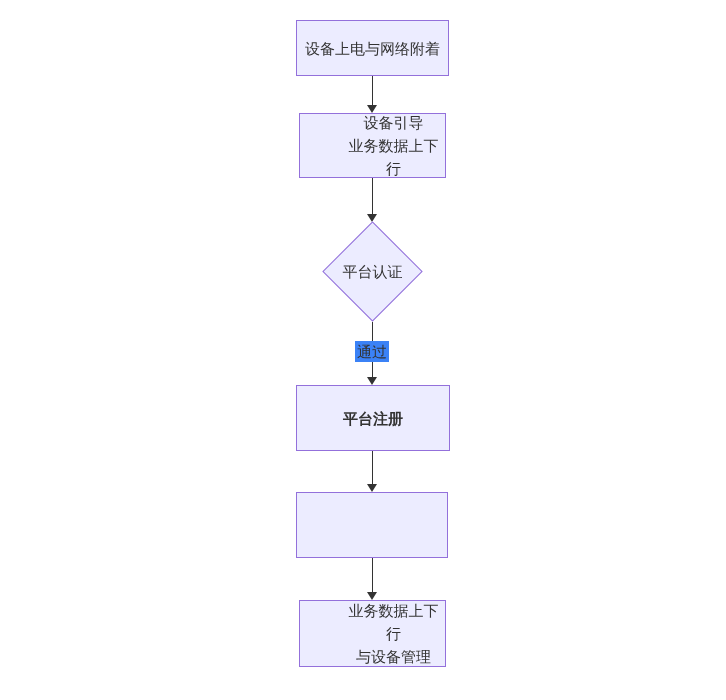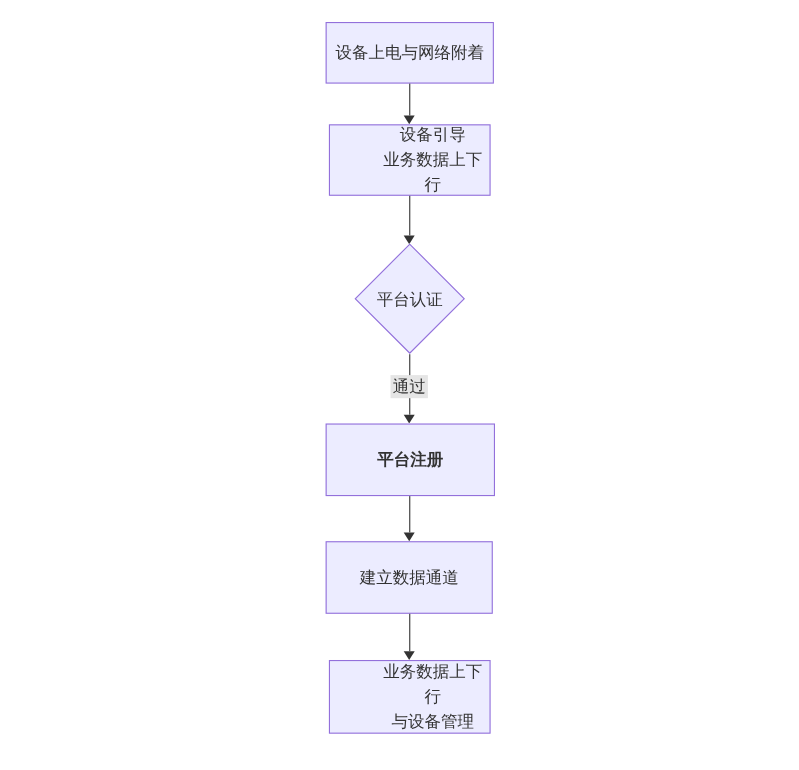--- a/index.html
+++ b/index.html
@@ -55,21 +55,21 @@
     position: absolute;
     width: 0;
     height: 0;
     border-left: 5px solid transparent;
     border-right: 5px solid transparent;
     border-top: 8px solid #333333;
   }
   .edge-label {
     position: absolute;
     transform: translateX(-50%);
-    background: #e5e5e5;
+    background: #3b82f6;
     padding: 0 2px;
     font-size: 15px;
     line-height: 21px;
     color: #333333;
     white-space: nowrap;
   }
 </style>
 </head>
 <body>
 
@@ -84,39 +84,38 @@
 
   <div class="node" style="left:299px; top:113px; width:147px; height:65px;padding-left:42px;">
     <span>设备引导</span>
     <span>业务数据上下行</span>
   </div>
 
   <div class="edge-line" style="left:372px; top:178px; height:36px;"></div>
   <div class="arrowhead" style="left:367px; top:214px;"></div>
 
   <div class="diamond" style="left:337px; top:236px;"></div>
-  <div class="diamond-label" style="left:322px; top:261px; width:101px;">
+  <div class="diamond-label" style="left:322px; top:261px; width:101px;font-family:Liberation Serif, serif;">
     <span>平台认证</span>
   </div>
 
   <div class="edge-line" style="left:372px; top:322px; height:55px;"></div>
   <div class="edge-label" style="left:372px; top:341px;">
     <span>通过</span>
   </div>
   <div class="arrowhead" style="left:367px; top:377px;"></div>
 
   <div class="node" style="left:296px; top:385px; width:154px; height:66px;font-weight:bold;">
     <span>平台注册</span>
   </div>
 
   <div class="edge-line" style="left:372px; top:451px; height:33px;"></div>
   <div class="arrowhead" style="left:367px; top:484px;"></div>
 
   <div class="node" style="left:296px; top:492px; width:152px; height:66px;">
-    <span>建立数据通道</span>
   </div>
 
   <div class="edge-line" style="left:372px; top:558px; height:34px;"></div>
   <div class="arrowhead" style="left:367px; top:592px;"></div>
 
   <div class="node" style="left:299px; top:600px; width:147px; height:67px;padding-left:42px;">
     <span>业务数据上下行</span>
     <span>与设备管理</span>
   </div>
 

